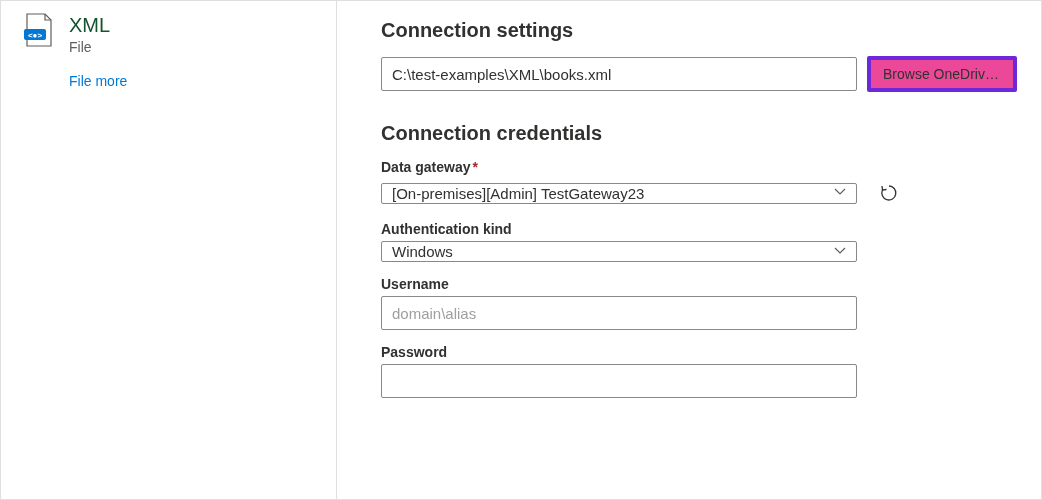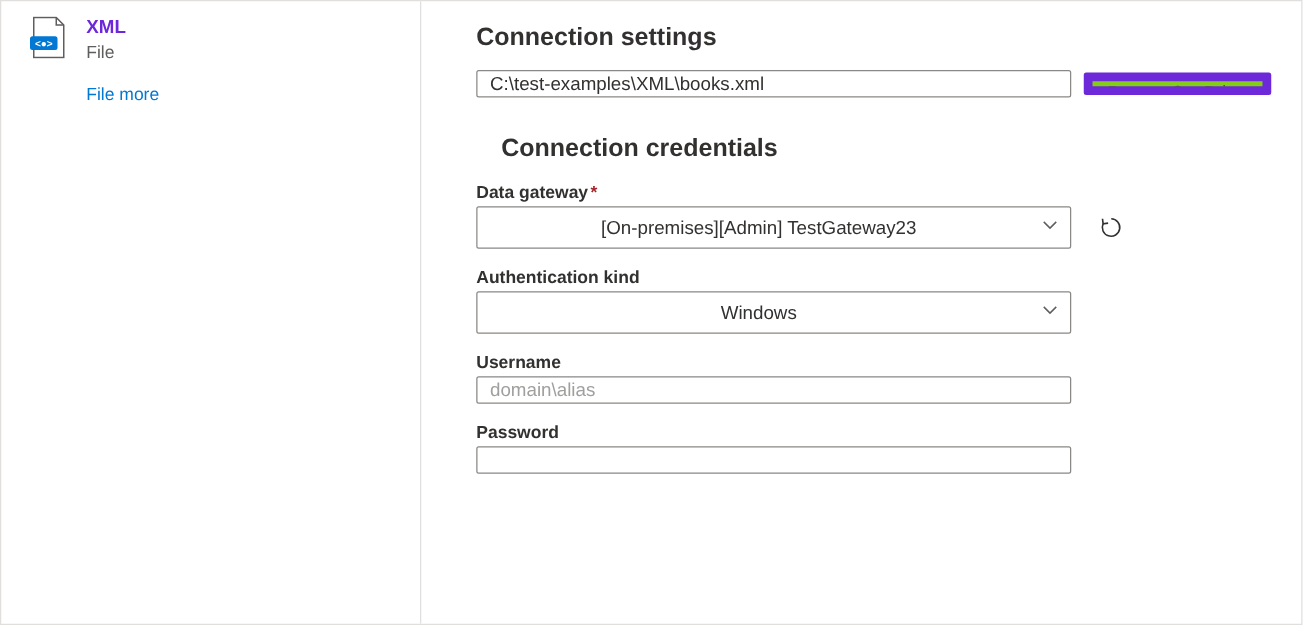--- a/index.html
+++ b/index.html
@@ -29,23 +29,23 @@
       display: flex;
       align-items: flex-start;
       gap: 14px;
     }
     .source-icon {
       width: 34px;
       height: 34px;
       flex-shrink: 0;
     }
     .source-title {
-      font-size: 15px;
-      font-weight: 700;
-      color: #6d28d9;
+      font-size: 20px;
+      font-weight: 400;
+      color: #14532d;
       line-height: 1.2;
     }
     .source-sub {
       font-size: 14px;
       color: #605e5c;
       margin-top: 2px;
     }
     .learn-more {
       display: block;
       margin-top: 18px;
@@ -60,21 +60,20 @@
       padding: 18px 24px 0 44px;
     }
     .section-title {
       font-size: 20px;
       font-weight: 700;
       color: #323130;
       margin-bottom: 14px;
     }
     .section-title.credentials {
       margin-top: 30px;
-      margin-left: 20px;
     }
     .field {
       margin-bottom: 14px;
     }
     .field-label {
       font-size: 14px;
       font-weight: 600;
       color: #323130;
       margin-bottom: 4px;
       display: block;
@@ -83,66 +82,66 @@
       color: #a4262c;
       margin-left: 2px;
     }
     .field-row {
       display: flex;
       align-items: center;
       gap: 10px;
     }
     .text-input {
       width: 476px;
-      height: 22px;
+      height: 34px;
       padding: 0 10px;
       font-size: 15px;
       border: 1px solid #8a8886;
       border-radius: 2px;
       background: #fff;
       color: #323130;
       font-family: inherit;
     }
     .text-input::placeholder {
       color: #a19f9d;
     }
     .browse-btn {
-      height: 18px;
+      height: 36px;
       padding: 0 12px;
       font-size: 14px;
-      border: 7px solid #6d28d9;
+      border: 4px solid #6d28d9;
       border-radius: 2px;
-      background: #84cc16;
+      background: #ec4899;
       color: #323130;
       cursor: pointer;
       font-family: inherit;
       white-space: nowrap;
       overflow: hidden;
       text-overflow: ellipsis;
       max-width: 150px;
       text-align: left;
     }
     .select-wrap {
       position: relative;
       width: 476px;
     }
     .select-input {
       width: 100%;
-      height: 34px;
+      height: 21px;
       padding: 0 34px 0 10px;
       font-size: 15px;
       border: 1px solid #8a8886;
       border-radius: 2px;
       background: #fff;
       color: #323130;
       cursor: pointer;
       appearance: none;
       -webkit-appearance: none;
       font-family: inherit;
-      text-align: center;
+      text-align: left;
     }
     .chevron {
       position: absolute;
       right: 10px;
       top: 50%;
       transform: translateY(-50%);
       pointer-events: none;
     }
     .refresh-btn {
       width: 28px;

